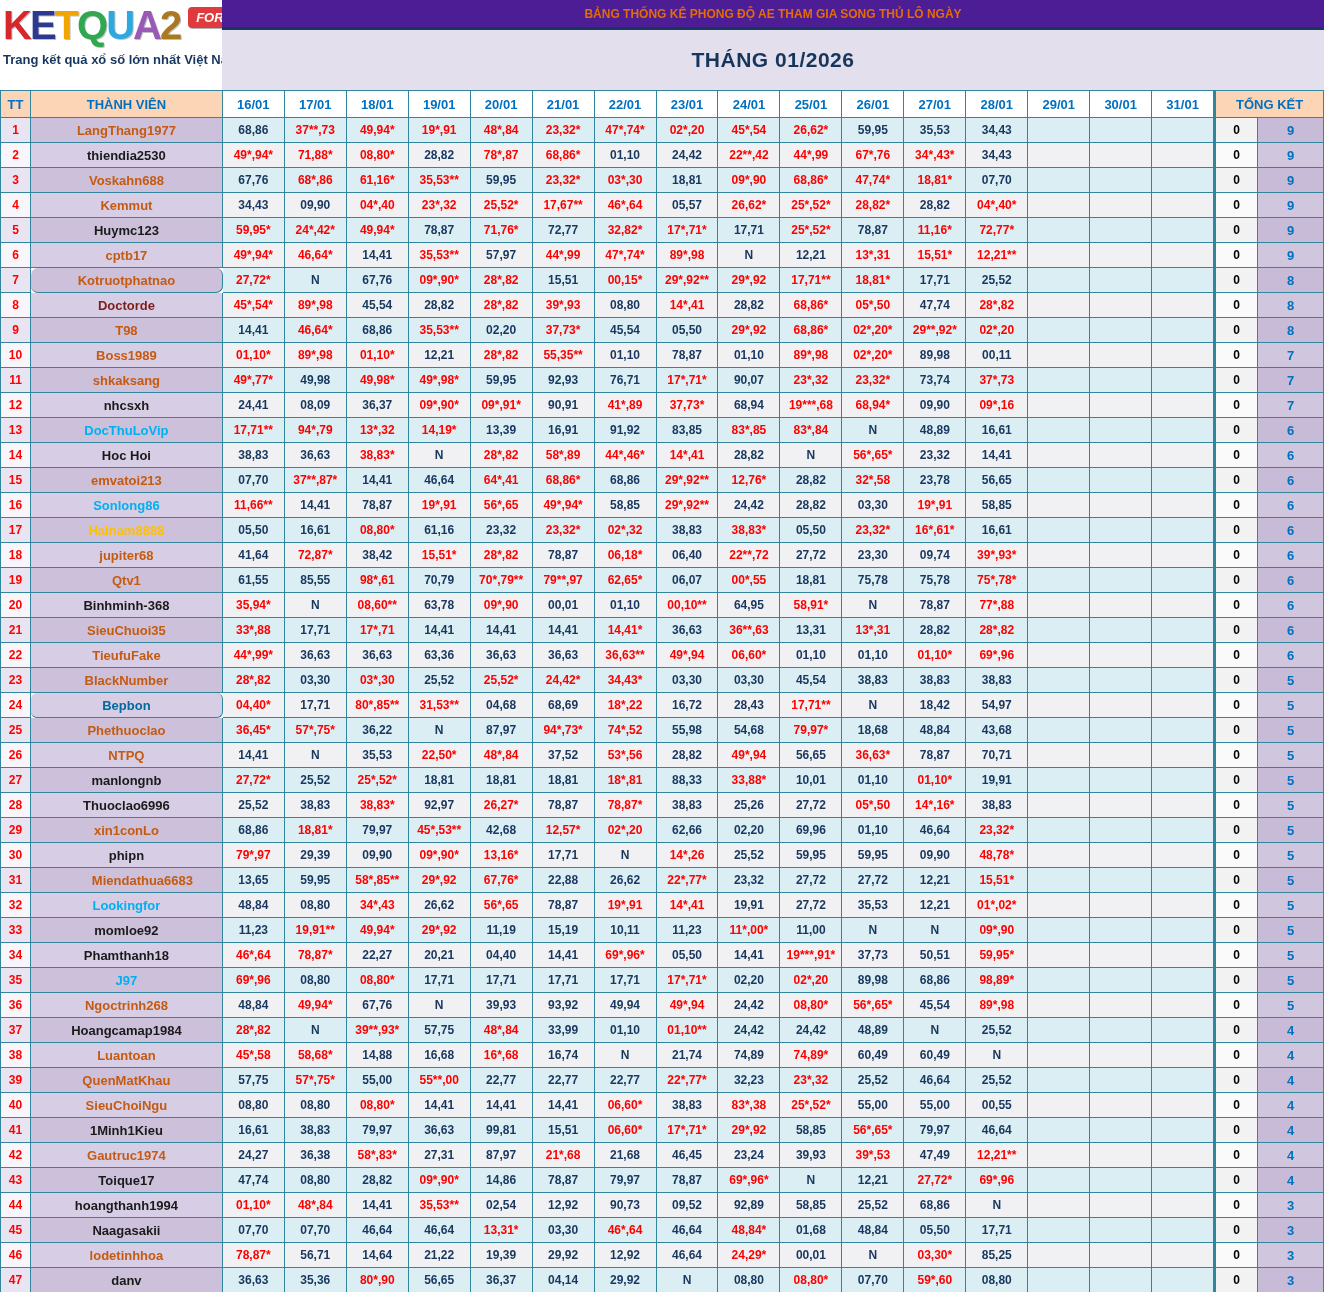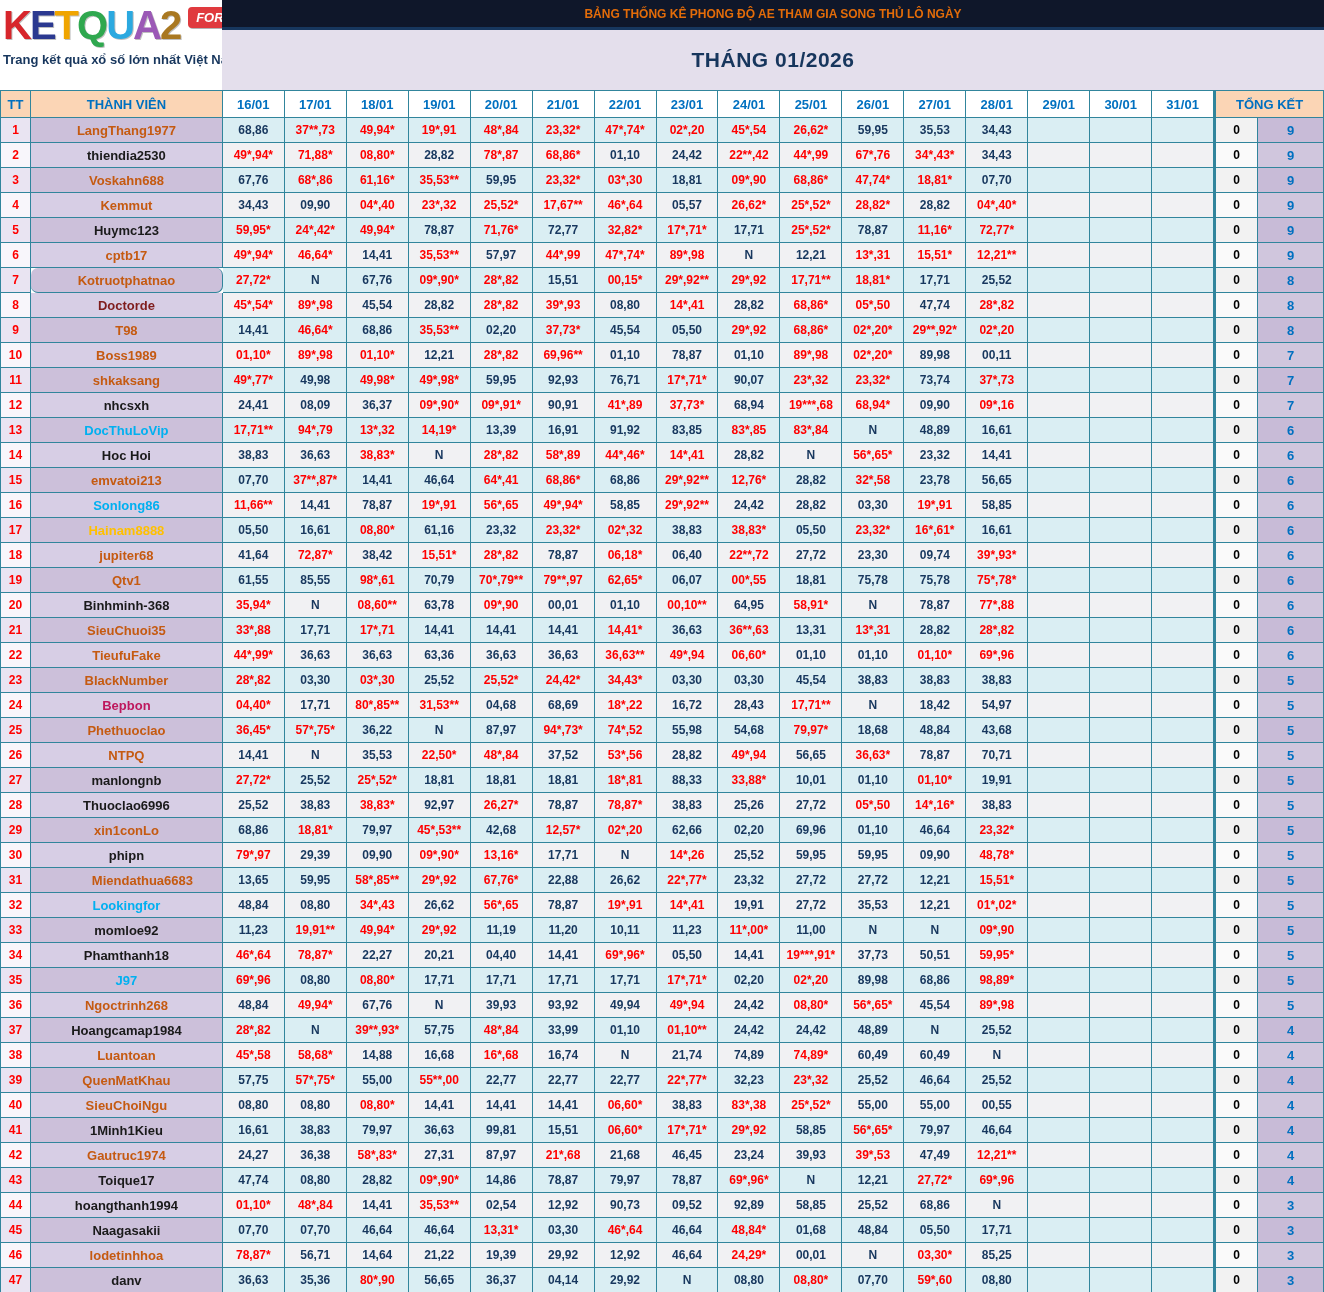--- a/index.html
+++ b/index.html
@@ -5,21 +5,21 @@
   html,body{margin:0;padding:0;background:#fff;}
   .page{width:1324px;height:1292px;background:#fff;font-family:"Liberation Sans",sans-serif;overflow:hidden;}
   .top{display:flex;height:90px;}
   .logo-block{width:222px;box-sizing:border-box;background:#fff;padding:3px 0 0 3px;overflow:hidden;}
   .logo-row{display:flex;align-items:flex-start;}
   .logo-letters{display:flex;}
   .logo-letters span{font-weight:bold;font-size:40px;line-height:44px;letter-spacing:-2px;text-shadow:1px 1px 0 rgba(0,0,0,.25);}
   .forum-badge{background:#E03A3E;color:#fff;font-style:italic;font-weight:bold;font-size:13px;line-height:13px;padding:4px 8px;border-radius:4px;margin:4px 0 0 8px;box-shadow:1px 1px 0 rgba(0,0,0,.3);}
   .tagline{color:#17365D;font-weight:bold;font-size:13px;margin-top:5px;white-space:nowrap;}
   .top-right{flex:1;display:flex;flex-direction:column;}
-  .banner{height:27px;background:#0f172a;border-bottom:3px solid #17375E;color:#E36C09;font-weight:bold;font-size:12px;display:flex;align-items:center;justify-content:center;}
+  .banner{height:27px;background:#4c1d95;border-bottom:3px solid #17375E;color:#E36C09;font-weight:bold;font-size:12px;display:flex;align-items:center;justify-content:center;}
   .month{flex:1;background:#E4DFEC;color:#17365D;font-weight:bold;font-size:21px;display:flex;align-items:center;justify-content:center;letter-spacing:.5px;}
   .grid{border-top:1px solid #31859C;border-left:1px solid #31859C;}
   .row{display:flex;height:25px;}
   .row.header-row{height:27px;}
   .cell{box-sizing:border-box;border-right:1px solid #31859C;border-bottom:1px solid #31859C;display:flex;align-items:center;justify-content:center;font-weight:bold;font-size:12px;overflow:hidden;white-space:nowrap;}
   .c-tt{width:30px;}
   .c-mem{width:192px;}
   .c-d{width:62px;}
   .c-z{width:44px;border-left:2px solid #31859C;}
   .c-t{width:66px;}
@@ -289,21 +289,21 @@
         <div class="cell c-t total-cell">8</div>
       </div>
       <div class="row body-row even">
         <div class="cell c-tt tt-cell">10</div>
         <div class="cell c-mem mem-cell" style="color: rgb(197, 90, 17);">Boss1989</div>
         <div class="cell c-d val-cell red">01,10*</div>
         <div class="cell c-d val-cell red">89*,98</div>
         <div class="cell c-d val-cell red">01,10*</div>
         <div class="cell c-d val-cell">12,21</div>
         <div class="cell c-d val-cell red">28*,82</div>
-        <div class="cell c-d val-cell red">69,96**</div>
+        <div class="cell c-d val-cell red">55,35**</div>
         <div class="cell c-d val-cell">01,10</div>
         <div class="cell c-d val-cell">78,87</div>
         <div class="cell c-d val-cell">01,10</div>
         <div class="cell c-d val-cell red">89*,98</div>
         <div class="cell c-d val-cell red">02*,20*</div>
         <div class="cell c-d val-cell">89,98</div>
         <div class="cell c-d val-cell">00,11</div>
         <div class="cell c-d val-cell"></div>
         <div class="cell c-d val-cell"></div>
         <div class="cell c-d val-cell"></div>
@@ -591,21 +591,21 @@
         <div class="cell c-d val-cell">38,83</div>
         <div class="cell c-d val-cell">38,83</div>
         <div class="cell c-d val-cell"></div>
         <div class="cell c-d val-cell"></div>
         <div class="cell c-d val-cell"></div>
         <div class="cell c-z zero-cell">0</div>
         <div class="cell c-t total-cell">5</div>
       </div>
       <div class="row body-row even">
         <div class="cell c-tt tt-cell">24</div>
-        <div class="cell c-mem mem-cell" style="color: #be185d;">Bepbon</div>
+        <div class="cell c-mem mem-cell" style="color: #0369a1; border-radius: 6px;">Bepbon</div>
         <div class="cell c-d val-cell red">04,40*</div>
         <div class="cell c-d val-cell">17,71</div>
         <div class="cell c-d val-cell red">80*,85**</div>
         <div class="cell c-d val-cell red">31,53**</div>
         <div class="cell c-d val-cell">04,68</div>
         <div class="cell c-d val-cell">68,69</div>
         <div class="cell c-d val-cell red">18*,22</div>
         <div class="cell c-d val-cell">16,72</div>
         <div class="cell c-d val-cell">28,43</div>
         <div class="cell c-d val-cell red">17,71**</div>
@@ -795,21 +795,21 @@
         <div class="cell c-t total-cell">5</div>
       </div>
       <div class="row body-row odd">
         <div class="cell c-tt tt-cell">33</div>
         <div class="cell c-mem mem-cell" style="color: rgb(26, 26, 26);">momloe92</div>
         <div class="cell c-d val-cell">11,23</div>
         <div class="cell c-d val-cell red">19,91**</div>
         <div class="cell c-d val-cell red">49,94*</div>
         <div class="cell c-d val-cell red">29*,92</div>
         <div class="cell c-d val-cell">11,19</div>
-        <div class="cell c-d val-cell">11,20</div>
+        <div class="cell c-d val-cell">15,19</div>
         <div class="cell c-d val-cell">10,11</div>
         <div class="cell c-d val-cell">11,23</div>
         <div class="cell c-d val-cell red">11*,00*</div>
         <div class="cell c-d val-cell">11,00</div>
         <div class="cell c-d val-cell">N</div>
         <div class="cell c-d val-cell">N</div>
         <div class="cell c-d val-cell red">09*,90</div>
         <div class="cell c-d val-cell"></div>
         <div class="cell c-d val-cell"></div>
         <div class="cell c-d val-cell"></div>

